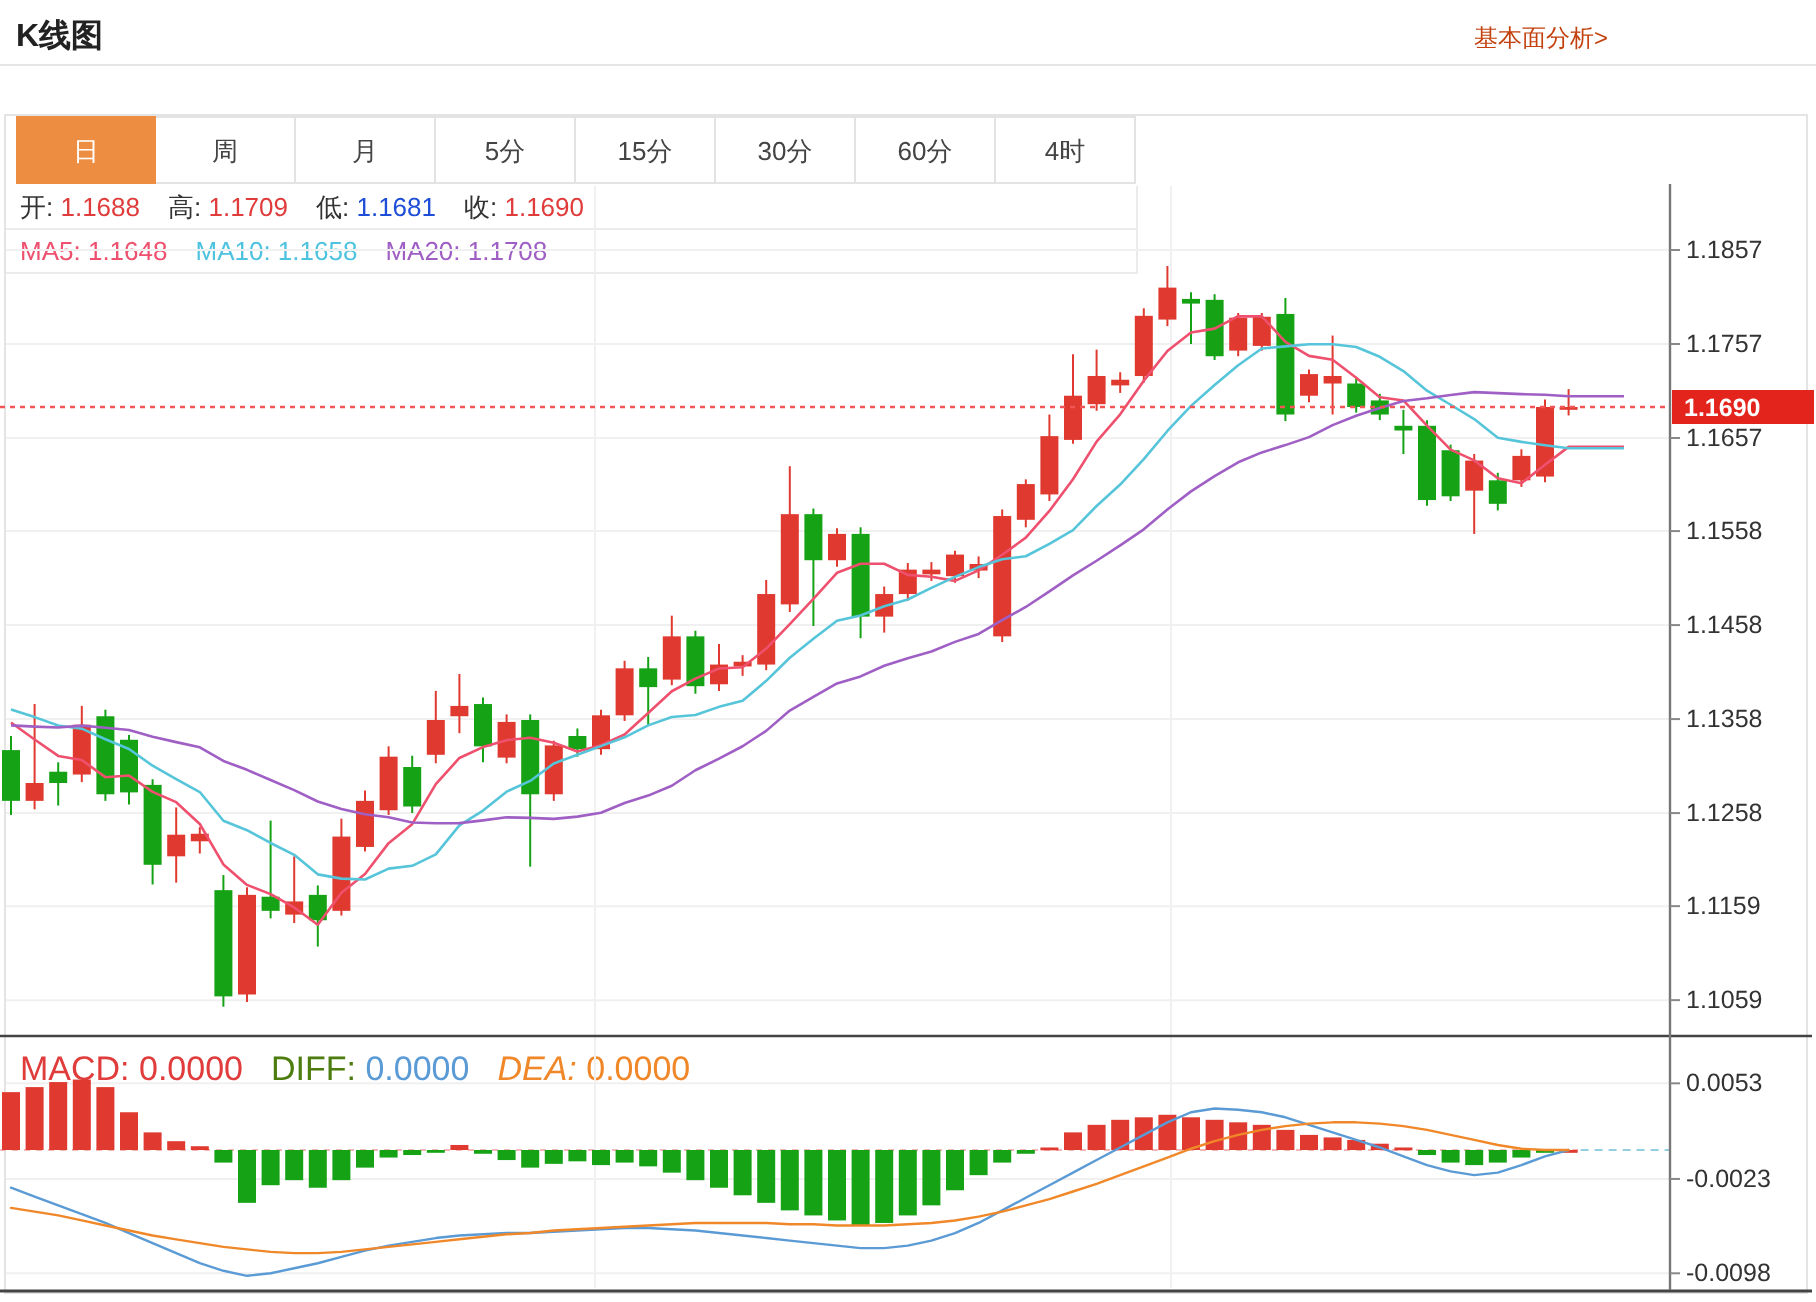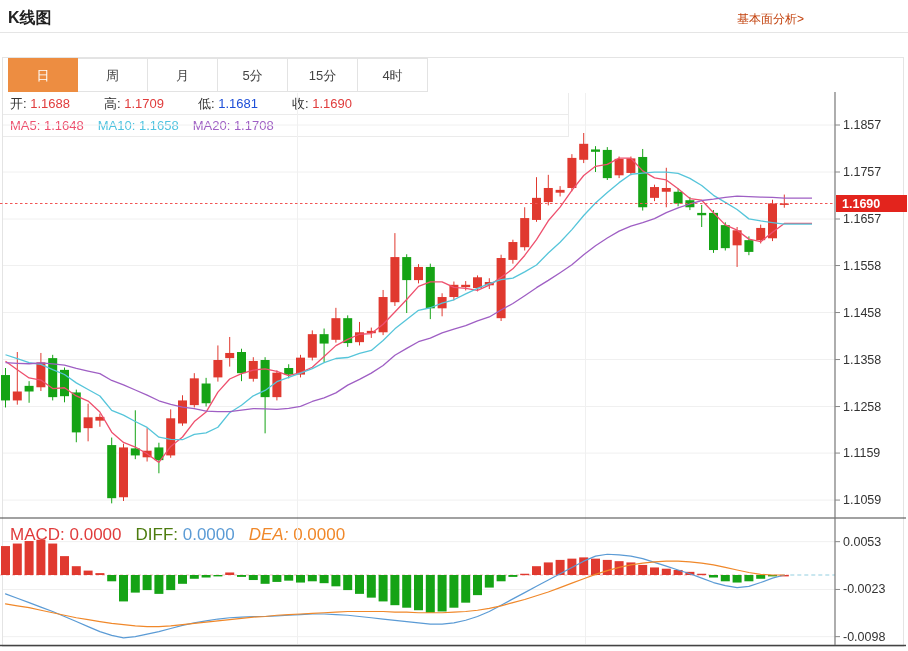--- a/index.html
+++ b/index.html
@@ -10,21 +10,21 @@
   #head-divider{position:absolute;left:0;top:32px;width:908px;border-top:1px solid #e5e5e5;}
   #panel{position:absolute;left:2px;top:57px;width:902px;height:590px;border:1px solid #e4e4e4;box-sizing:border-box;}
   #tabs{position:absolute;left:5px;top:0;height:35px;display:flex;}
   .tab{width:70px;height:34px;line-height:34px;text-align:center;font-size:13px;color:#444;
     background:#fff;border-right:1px solid #e3e3e3;border-top:1px solid #e3e3e3;border-bottom:1px solid #e3e3e3;
     box-sizing:border-box;cursor:pointer;}
   .tab:first-child{border-left:1px solid #e3e3e3;}
   .tab.active{color:#fff;border-color:transparent;}
   #legend-box{position:absolute;left:0;top:35px;width:566px;border-right:1px solid #ebebeb;border-bottom:1px solid #ebebeb;box-sizing:border-box;background:rgba(255,255,255,0.85);}
   .legend-row{display:flex;align-items:center;height:21px;padding-left:7px;font-size:13px;}
-  .legend-row.first{border-bottom:1px solid #ebebeb;gap:20px;}
+  .legend-row.first{border-bottom:1px solid #ebebeb;}
   .legend-item{margin-right:14px;white-space:nowrap;}
   .legend-item .lab{color:#333;}
   #macd-legend{position:absolute;left:0;top:467px;height:21px;display:flex;align-items:flex-start;padding-left:7px;font-size:17px;}
   svg{position:absolute;left:0;top:0;}
   text{font-family:"Liberation Sans","DejaVu Sans",sans-serif;}
 </style>
 </head>
 <body>
 
 <div id="stage">
@@ -32,20 +32,22 @@
   <a id="fund-link" href="#">基本面分析&gt;</a>
   <div id="head-divider"></div>
 
   <div id="panel">
     <div id="tabs">
         <div class="tab active" style="background: rgb(237, 141, 65);">日</div>
         <div class="tab">周</div>
         <div class="tab">月</div>
         <div class="tab">5分</div>
         <div class="tab">15分</div>
+        <div class="tab">30分</div>
+        <div class="tab">60分</div>
         <div class="tab">4时</div>
       </div>
     <div id="legend-box">
       <div class="legend-row first" id="ohlc-row">
           <span class="legend-item"><span class="lab">开: </span><span style="color: rgb(224, 60, 60);">1.1688</span></span>
           <span class="legend-item"><span class="lab">高: </span><span style="color: rgb(224, 60, 60);">1.1709</span></span>
           <span class="legend-item"><span class="lab">低: </span><span style="color: #1d4ed8;">1.1681</span></span>
           <span class="legend-item"><span class="lab">收: </span><span style="color: rgb(224, 60, 60);">1.1690</span></span>
         </div>
       <div class="legend-row" id="ma-row">

